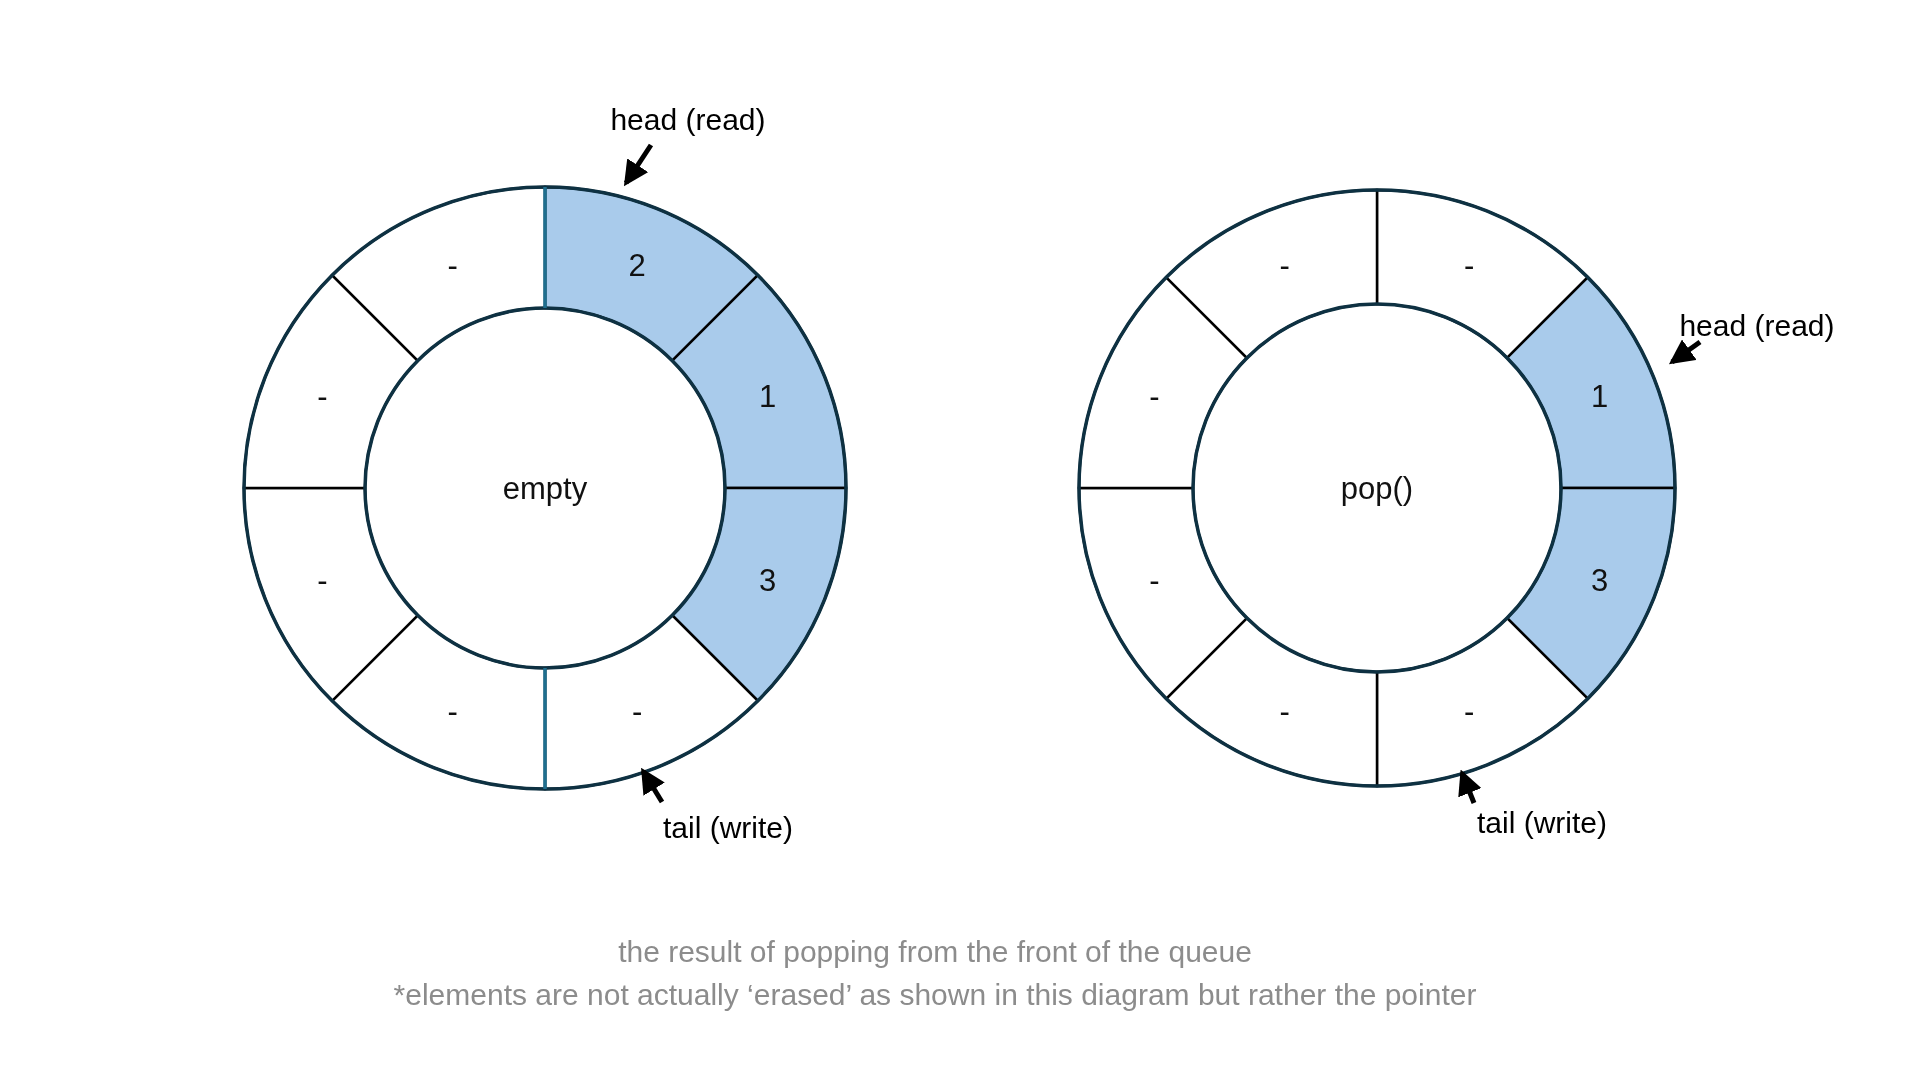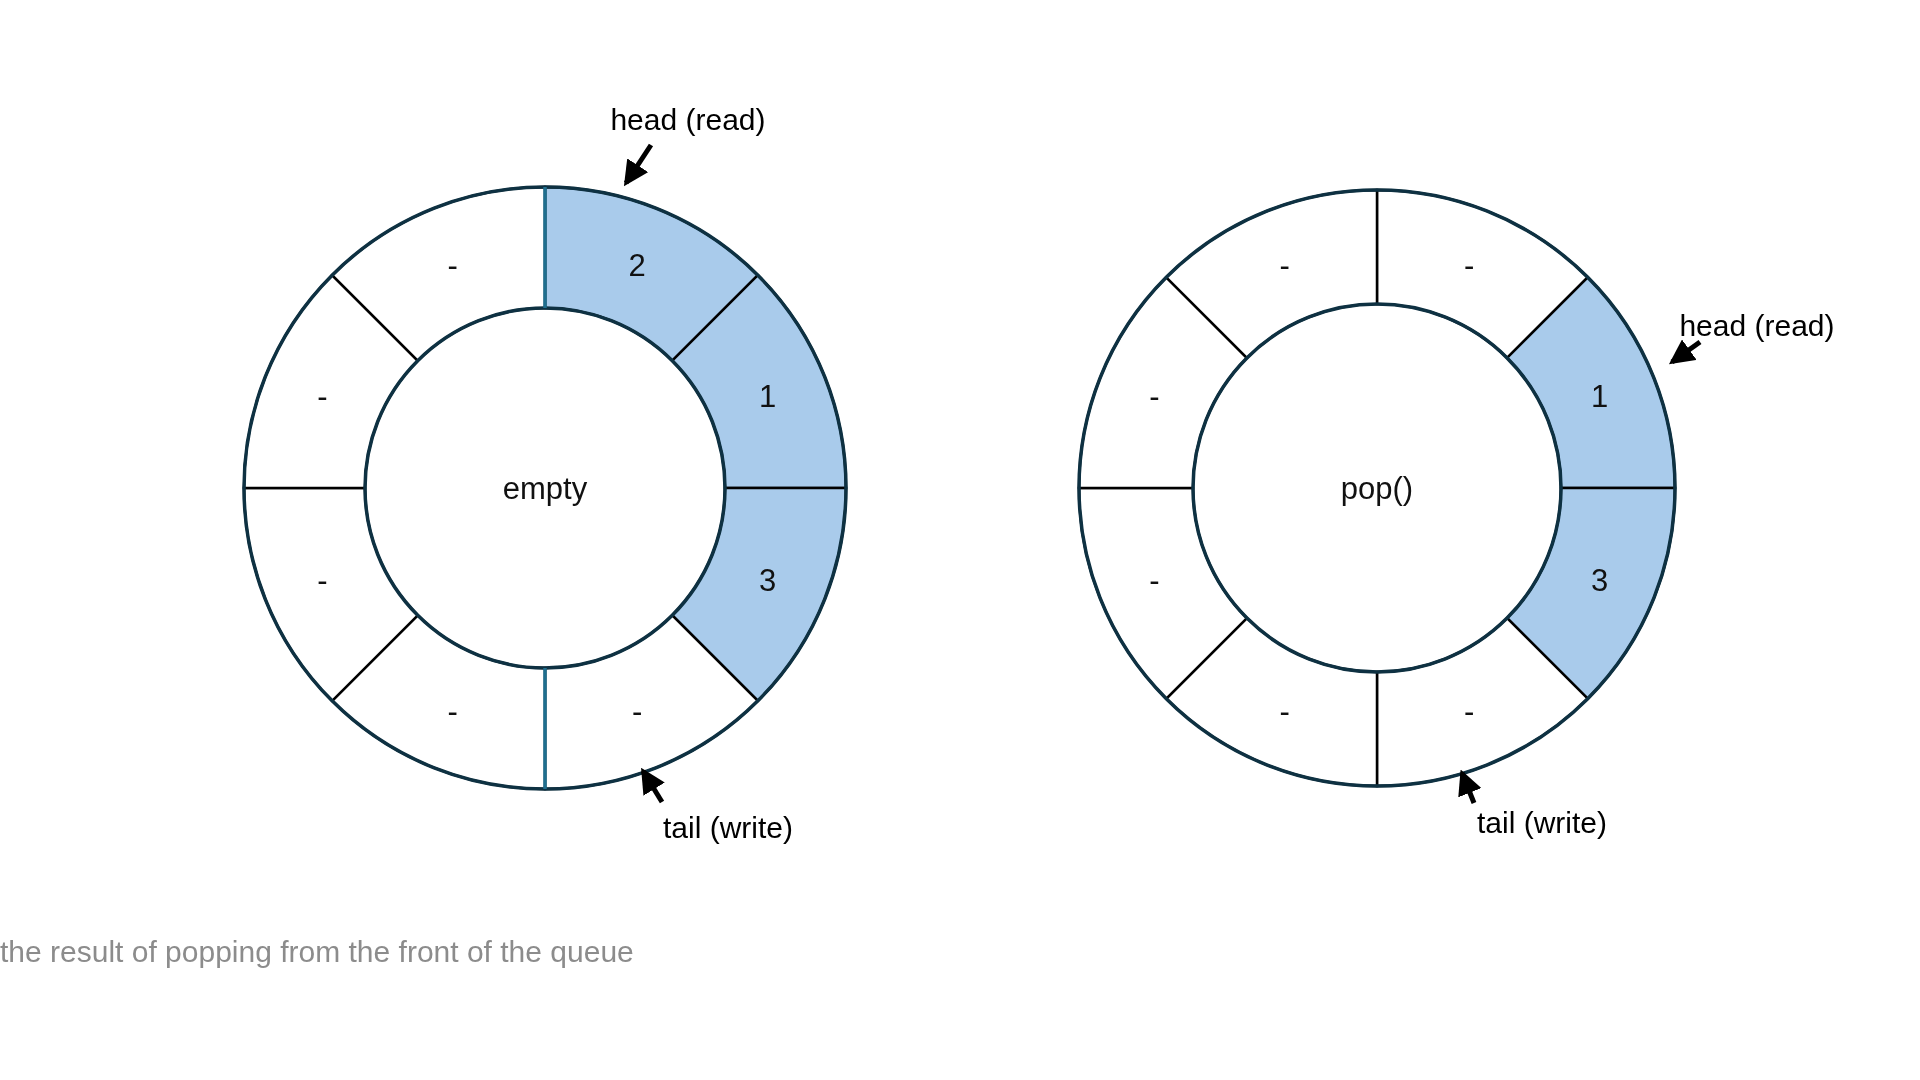--- a/index.html
+++ b/index.html
@@ -19,20 +19,21 @@
     fill: #111111;
   }
   .center-label  { font-size: 31px; text-anchor: middle; }
   .pointer-label { font-size: 30px; text-anchor: middle; fill: #000000; }
   .slot-value    { font-size: 31px; text-anchor: middle; font-weight: 500; }
   .arrow-line { stroke: #000000; stroke-width: 5; }
   #caption {
     position: absolute;
     top: 930px; left: 0;
     width: 1870px;
+    text-align: center;
     font-size: 30px;
     line-height: 43px;
     color: #8c8c8c;
   }
 </style>
 </head>
 <body>
 
 <div id="stage">
   <svg width="1920" height="1080" viewBox="0 0 1920 1080">
@@ -94,14 +95,15 @@
     <text class="pointer-label" x="1542" y="833">tail (write)</text>
 
     <line class="arrow-line" x1="651" y1="145" x2="626" y2="183" marker-end="url(#arrow)"></line>
     <line class="arrow-line" x1="662" y1="802" x2="643" y2="771" marker-end="url(#arrow)"></line>
     <line class="arrow-line" x1="1700" y1="342" x2="1672" y2="362" marker-end="url(#arrow)"></line>
     <line class="arrow-line" x1="1474" y1="803" x2="1462" y2="773" marker-end="url(#arrow)"></line>
   </svg>
 
   <div id="caption">
     <div>the result of popping from the front of the queue</div>
+    <div>*elements are not actually ‘erased’ as shown in this diagram but rather the pointer</div>
   </div>
 </div>
 
 </body></html>

